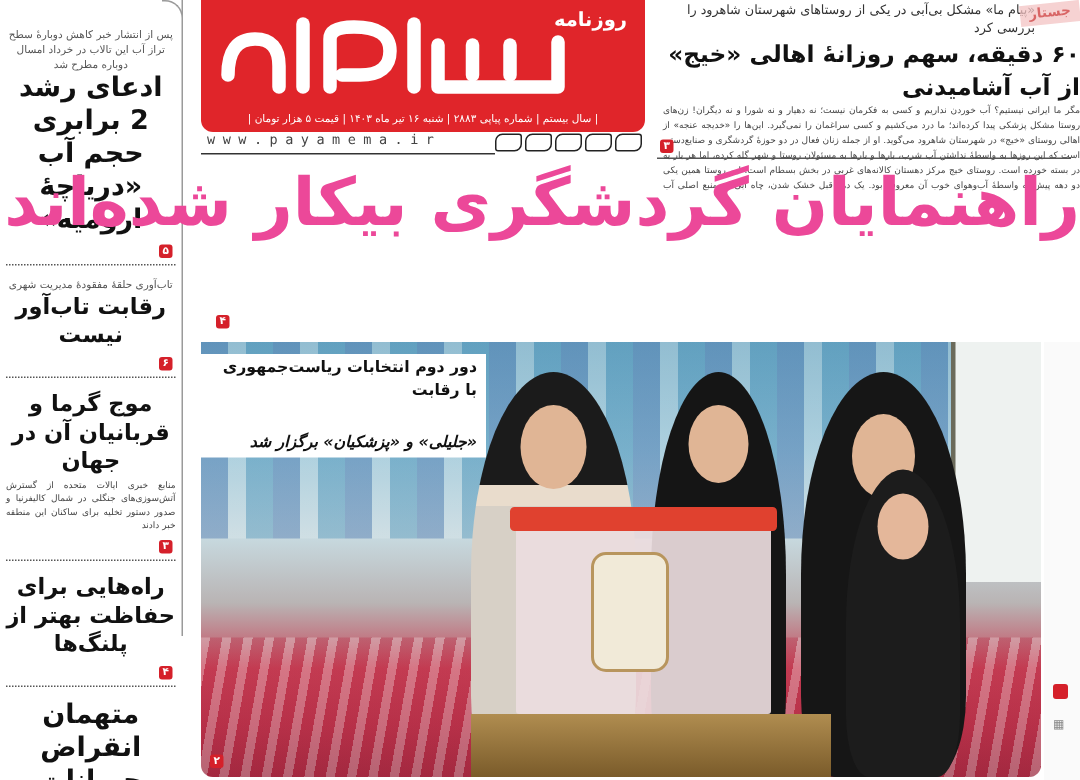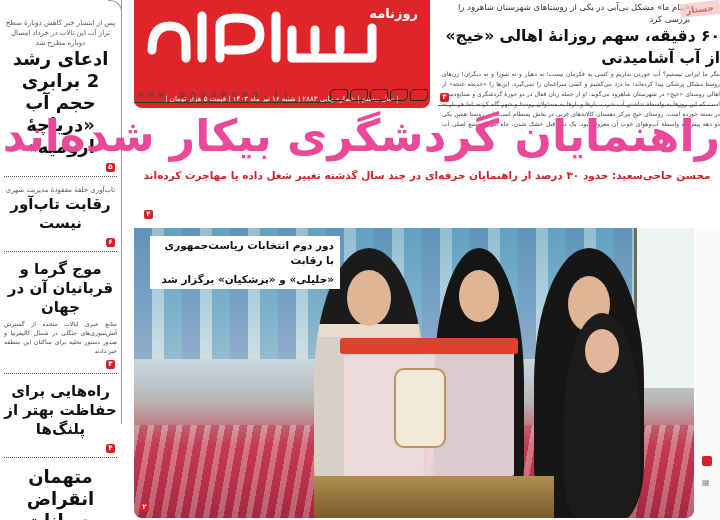--- a/index.html
+++ b/index.html
@@ -12,21 +12,21 @@
   .lbox { position: relative; text-align: center; padding-bottom: 6px; border-bottom: 1px dotted #555; margin-bottom: 8px; }
   .lbox .kicker { font-size: 7px; color: #555; line-height: 10px; margin-top: 2px; }
   .lbox .title { font-weight: bold; font-size: 15px; line-height: 19px; color: #111; letter-spacing: -0.3px; }
   .lbox .title.big { font-size: 18px; line-height: 22px; }
   .lbox .body { font-size: 6px; color: #444; line-height: 9px; text-align: justify; margin-top: 2px; }
   .pnum { display: inline-block; background: #d5202a; color: #fff; font-size: 7px; font-weight: bold; width: 9px; height: 9px; line-height: 9px; text-align: center; border-radius: 2px; }
   .lbox .pnum { position: absolute; right: 2px; bottom: 4px; }
   .lbox .pad { height: 12px; }
 
   
-  .mast { position: absolute; left: 134px; top: 0; width: 296px; height: 108px; background: #e0252a; border-radius: 0 0 8px 8px; overflow: hidden; }
+  .mast { position: absolute; left: 134px; top: 0; width: 296px; height: 88px; background: #e0252a; border-radius: 0 0 8px 8px; overflow: hidden; }
   .mast .logo { position: absolute; left: 6px; top: 6px; width: 240px; height: 60px; }
   .mast .rooz { position: absolute; right: 12px; top: 6px; color: #fff; font-weight: bold; font-size: 13px; }
   .mast .info { position: absolute; left: 0; right: 0; bottom: 3px; height: 12px; color: #fff; font-size: 7px; line-height: 12px; text-align: center; white-space: nowrap; }
   .url-row { position: absolute; left: 134px; top: 88px; width: 296px; height: 16px; }
   .url-row .url { position: absolute; left: 4px; top: 1px; font-size: 9px; letter-spacing: 5px; color: #444; direction: ltr; font-family: "DejaVu Sans Mono", monospace; }
   .url-row .line { position: absolute; left: 0; right: 100px; bottom: 1px; border-bottom: 1px solid #333; }
   .url-row .boxes { position: absolute; right: 2px; top: 1px; display: flex; gap: 2px; direction: ltr; }
   .url-row .boxes span { display: block; width: 18px; height: 12px; border: 1.5px solid #222; border-radius: 5px 2px 5px 2px; }
 
   
@@ -60,22 +60,22 @@
   .p2 { left: 300px; top: 20px; width: 90px; height: 270px; background: #151515; }
   .p2 .face { top: 22px; width: 40px; height: 52px; }
   .p3 { left: 400px; top: 20px; width: 110px; height: 270px; background: #161616; }
   .p3 .face { top: 28px; width: 42px; height: 56px; }
   .p4 { left: 430px; top: 85px; width: 76px; height: 205px; background: #1c1c1c; }
   .p4 .face { top: 16px; width: 34px; height: 44px; background: #e4b79a; }
   .ballot { position: absolute; left: 210px; top: 118px; width: 170px; height: 130px; background: rgba(236,220,222,0.92); border-radius: 2px; }
   .ballot .lid { position: absolute; left: -4px; top: -8px; width: 178px; height: 16px; background: #e0412f; border-radius: 3px; }
   .ballot .card { position: absolute; left: 50px; top: 22px; width: 52px; height: 80px; background: #f1ead8; border: 2px solid #b8955d; border-radius: 10px; }
   .table { position: absolute; left: 180px; top: 248px; width: 240px; height: 42px; background: linear-gradient(180deg, #b08d50, #7a5b2a); }
-  .photo .caption { position: absolute; left: 16px; top: 8px; background: #fff; padding: 2px 6px; font-size: 10.5px; font-weight: bold; color: #111; line-height: 15px; width: 190px; text-align: right; }
-  .photo .caption div + div { margin-top: 4px; }
+  .photo .caption { position: absolute; left: 0; top: 8px; background: #fff; padding: 2px 6px; font-size: 10.5px; font-weight: bold; color: #111; line-height: 15px; width: 190px; text-align: right; }
+  .photo .caption div + div { margin-top: 20px; font-style: italic; }
   .photo .bigtext { position: absolute; left: 10px; top: 60px; width: 140px; color: #fff; font-weight: bold; font-size: 26px; line-height: 38px; text-align: right;
     text-shadow: 2px 2px 0 #000, -2px -2px 0 #000, 2px -2px 0 #000, -2px 2px 0 #000, 0 3px 3px #000; }
   .photo .pnum { position: absolute; left: 6px; bottom: 6px; }
 
   .sidebar-strip { position: absolute; left: 696px; top: 228px; width: 24px; height: 292px; background: #fafafa; }
   .sidebar-strip .badge { position: absolute; left: 6px; top: 228px; width: 10px; height: 10px; background: #d5202a; border-radius: 2px; }
   .sidebar-strip .glyph { position: absolute; left: 6px; top: 250px; font-size: 8px; color: #888; }
 </style>
 </head>
 <body>
@@ -148,21 +148,20 @@
   <div class="stamp">جستار</div>
   <div class="kicker">«پیام ما» مشکل بی‌آبی در یکی از روستاهای شهرستان شاهرود را بررسی کرد</div>
   <div class="title">۶۰ دقیقه، سهم روزانهٔ اهالی «خیج» از آب آشامیدنی</div>
   <div class="body" style="height:60px;overflow:hidden;">مگر ما ایرانی نیستیم؟ آب خوردن نداریم و کسی به فکرمان نیست؛ نه دهیار و نه شورا و نه دیگران! زن‌های روستا مشکل پزشکی پیدا کرده‌اند؛ ما درد می‌کشیم و کسی سراغمان را نمی‌گیرد. این‌ها را «خدیجه عنجه» از اهالی روستای «خیج» در شهرستان شاهرود می‌گوید. او از جمله زنان فعال در دو حوزهٔ گردشگری و صنایع‌دستی است که این روزها به واسطهٔ نداشتن آب شرب، بارها و بارها به مسئولان روستا و شهر گله کرده، اما هر بار به در بسته خورده است. روستای خیج مرکز دهستان کالانه‌های غربی در بخش بسطام است. این روستا همین یکی دو دهه پیش به واسطهٔ آب‌وهوای خوب آن معروف بود. یک دهه قبل خشک شدن، چاه آبی که منبع اصلی آب شرب اهالی می‌شد، اولین زنگ‌های خطر را برای مدیریت آب به صدا درآورد.</div>
   <span class="pnum">۳</span>
   <div class="rule"></div>
 </div>
 
 <div class="main">
   <div class="headline">راهنمایان گردشگری بیکار شده‌اند</div>
-  <div class="sub">محسن حاجی‌سعید: حدود ۳۰ درصد از راهنمایان حرفه‌ای در چند سال گذشته تغییر شغل داده یا مهاجرت کرده‌اند</div>
   <span class="pnum">۴</span>
 </div>
 
 <div class="photo">
   <div class="tiles"></div>
   <div class="window"></div>
   <div class="carpet"></div>
   <div class="person p1">
       <div class="face"></div>
     </div>

